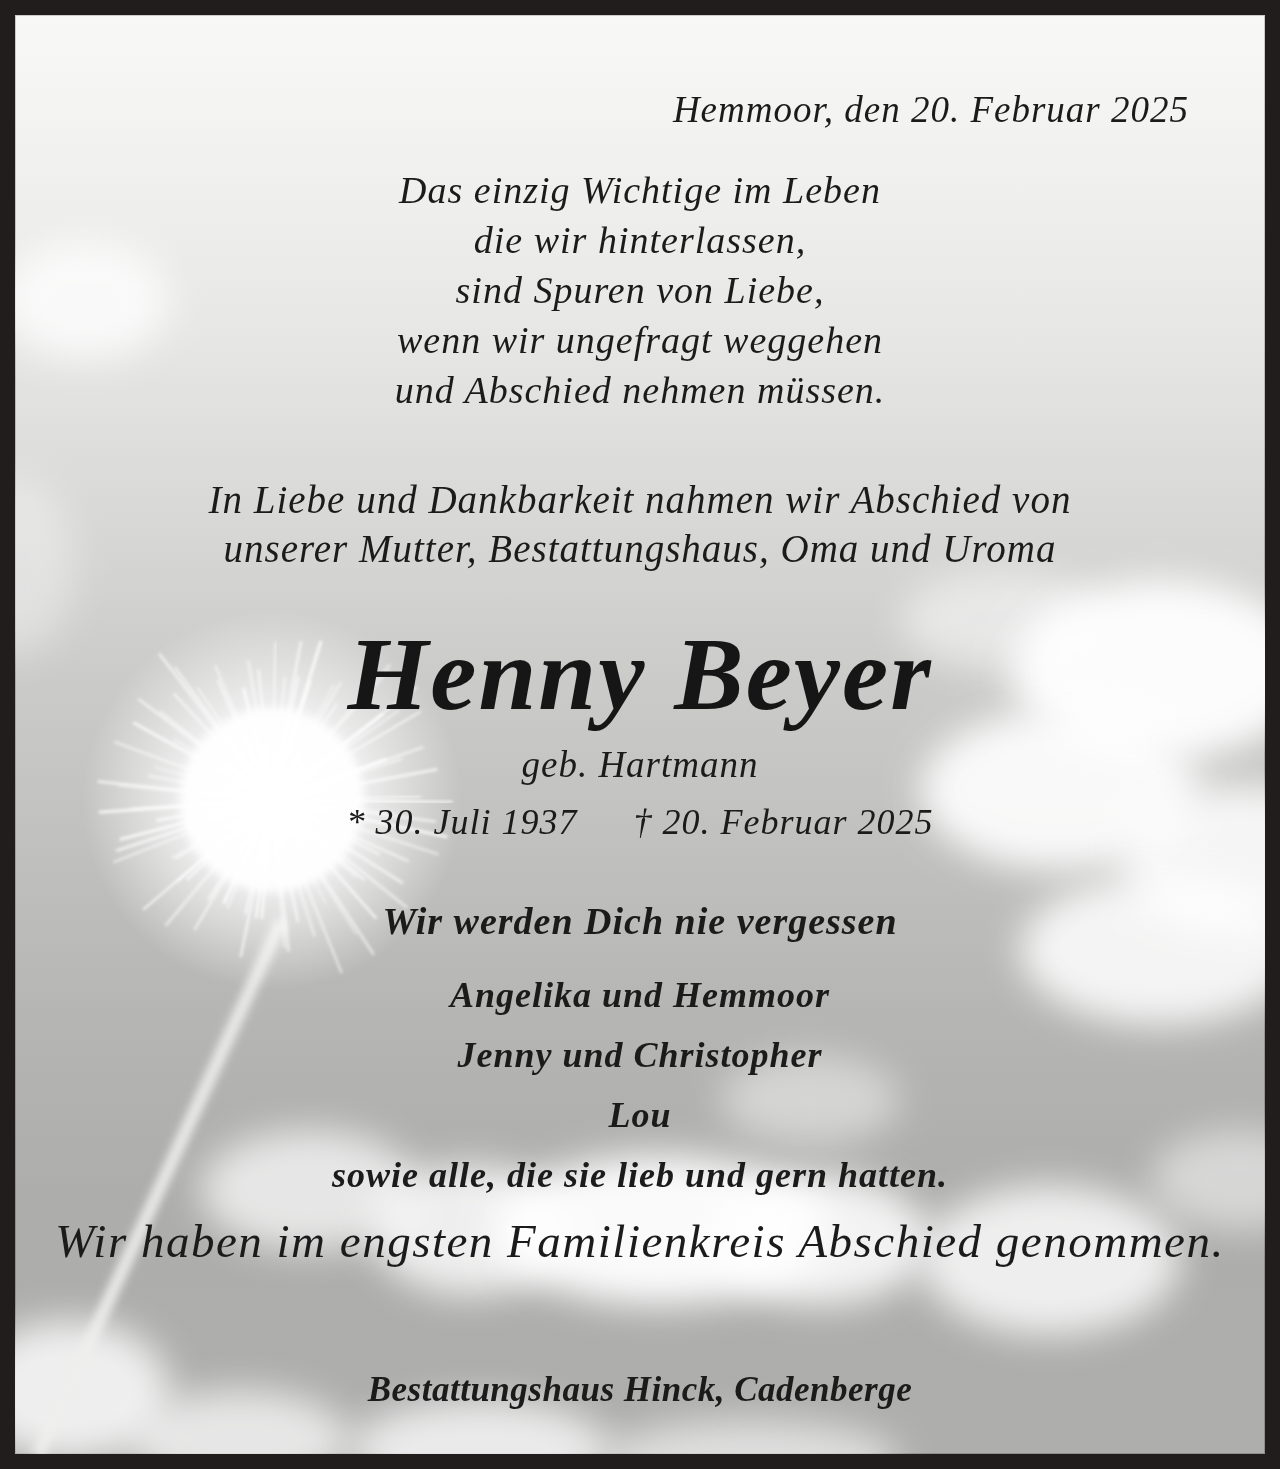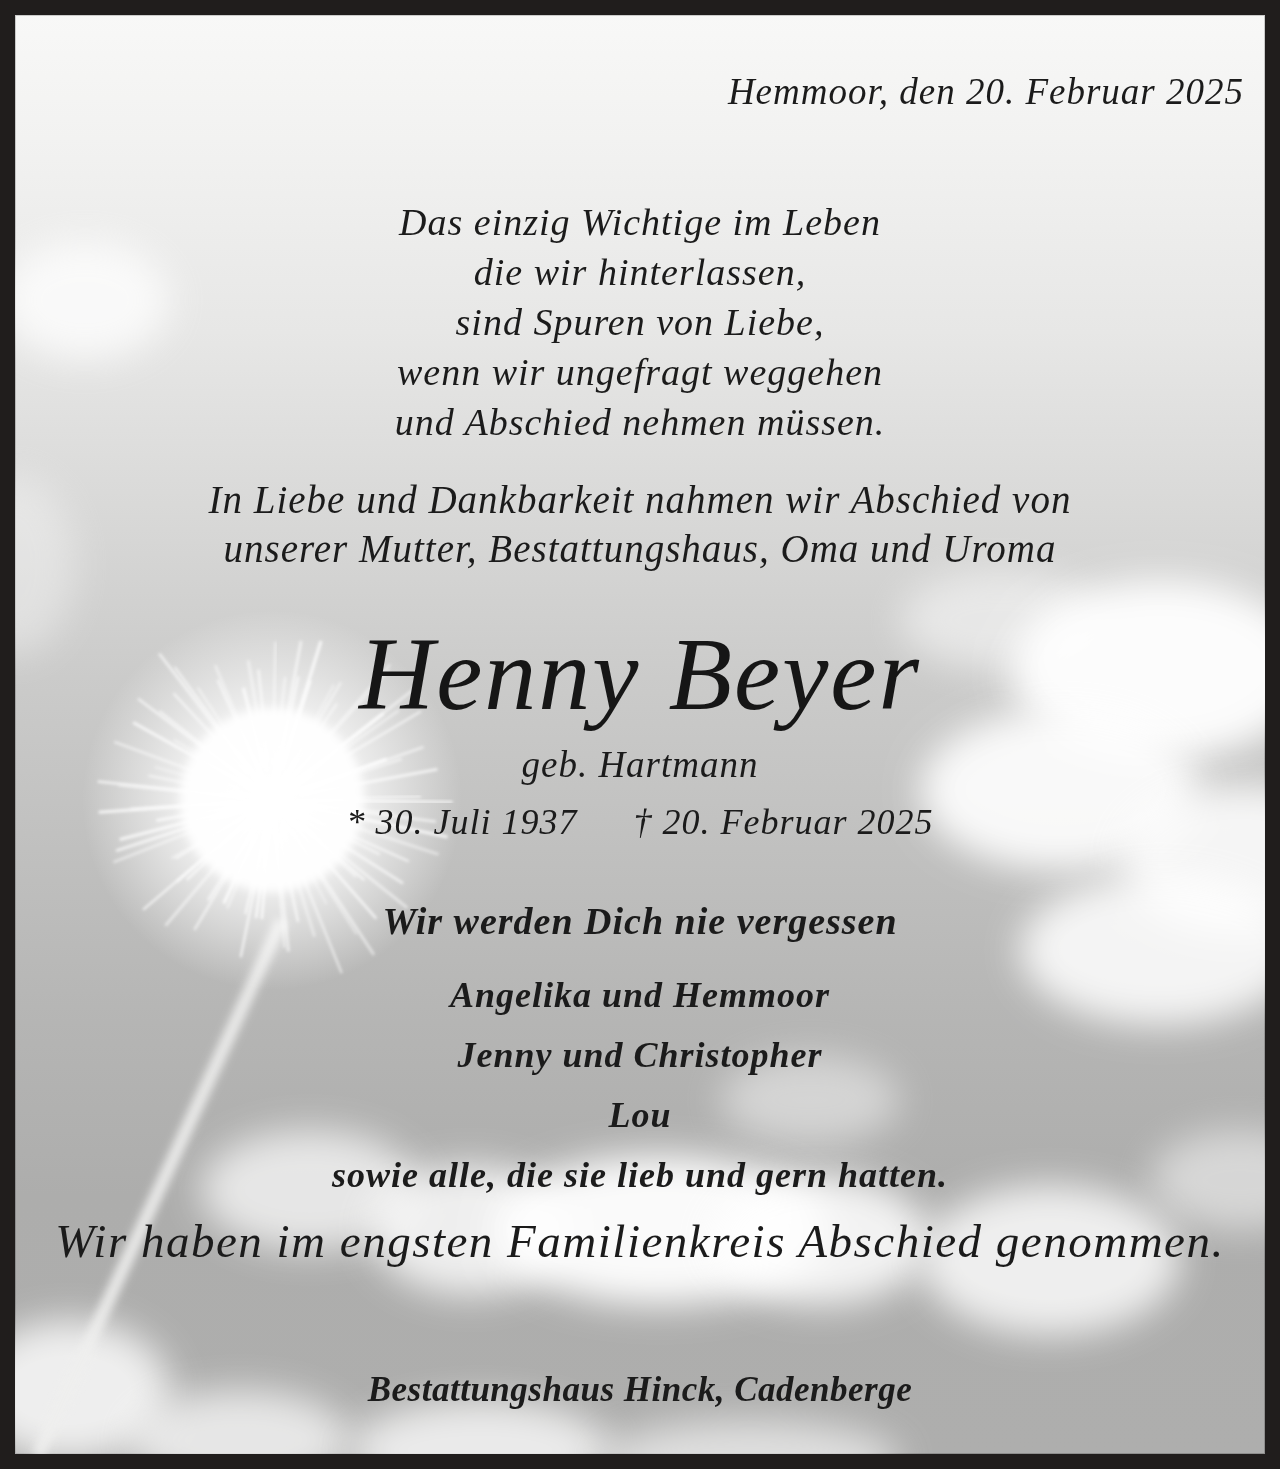--- a/index.html
+++ b/index.html
@@ -17,25 +17,25 @@
       #f8f8f7 0%, #f1f1f0 10%, #e7e7e6 22%, #d9d9d8 34%,
       #cbcbca 46%, #c0c0bf 58%, #b5b5b4 70%, #adadac 82%, #aeaead 100%);
     box-shadow:inset 0 0 0 1px rgba(0,0,0,.18);
   }
   .cloud{position:absolute;border-radius:50%;background:#fff;filter:blur(18px);pointer-events:none;}
   .dandelion{position:absolute;left:0;top:0;pointer-events:none;}
   .txt{
     position:absolute;left:0;width:100%;
     text-align:center;color:#1b1b1b;font-style:italic;
   }
-  .dateline{top:55px;text-align:right;padding-right:21px;box-sizing:border-box;
+  .dateline{top:73px;text-align:right;padding-right:76px;box-sizing:border-box;
     font-size:37px;line-height:44px;letter-spacing:1px;}
-  .poem{top:150px;font-size:38px;line-height:50px;letter-spacing:1px;margin-top:32px;}
+  .poem{top:150px;font-size:38px;line-height:50px;letter-spacing:1px;}
   .intro{top:460px;font-size:39px;line-height:49px;letter-spacing:1px;}
-  .name{top:604px;font-size:104px;line-height:110px;font-weight:400;letter-spacing:2px;color:#161616;}
+  .name{top:604px;font-size:104px;line-height:110px;font-weight:700;letter-spacing:2px;color:#161616;}
   .maiden{top:728px;font-size:37px;line-height:44px;letter-spacing:1px;}
   .dates{top:785px;font-size:36px;line-height:44px;letter-spacing:1px;
     display:flex;justify-content:center;gap:56px;}
   .farewell{top:883px;font-size:38px;line-height:46px;font-weight:700;letter-spacing:1px;}
   .mourners{top:950px;font-size:36px;line-height:60px;font-weight:700;letter-spacing:1px;}
   .closing{top:1188px;font-size:47px;line-height:48px;letter-spacing:1.5px;margin-top:14px;}
   .funeral{top:1353px;font-size:35px;line-height:44px;font-weight:700;letter-spacing:.5px;}
 </style>
 </head>
 <body>

